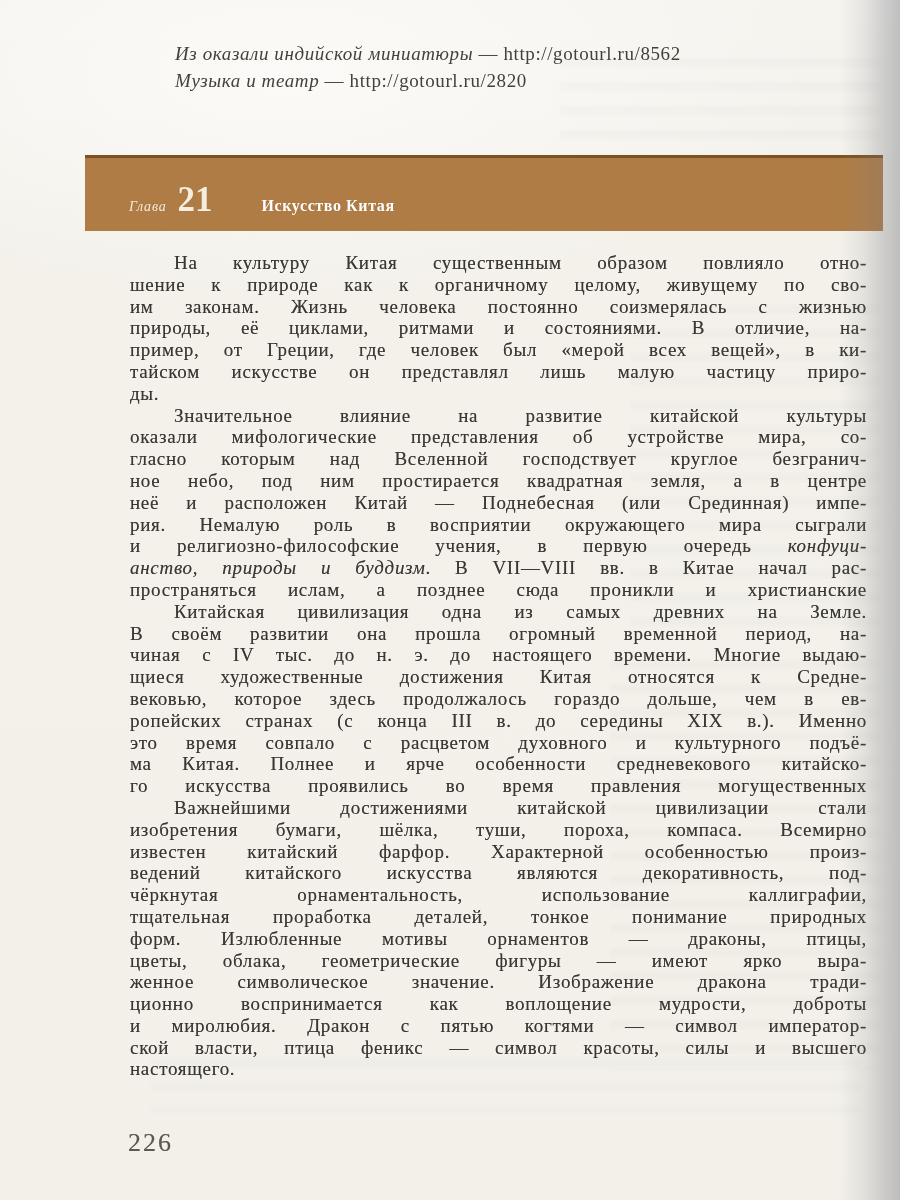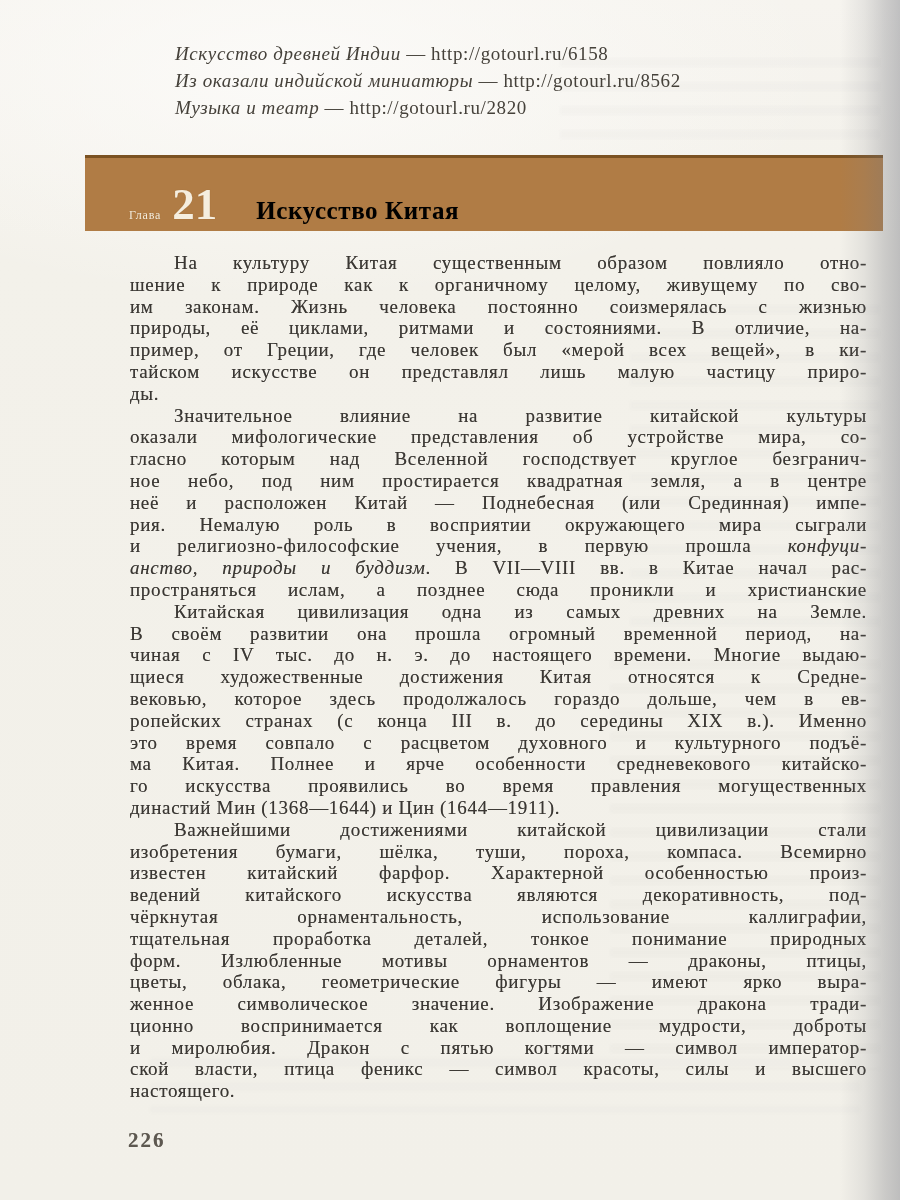--- a/index.html
+++ b/index.html
@@ -45,53 +45,52 @@
   .band {
     position:absolute; left:85px; top:155px; width:798px; height:76px; z-index:2;
     box-sizing:border-box;
     background:#b07c45;
     border-top:3px solid #7b5222;
     display:flex; align-items:baseline;
     padding-left:44px; padding-top:24px;
     color:#f5eedf;
     text-shadow:0 0 1px rgba(123,82,34,.35);
   }
-  .ch-label  { font-size:12px; letter-spacing:.8px; }
-  .ch-number { font-size:45px; font-weight:bold; margin-left:11px; line-height:1; }
-  .ch-title  { font-size:25px; font-weight:bold; margin-left:39px; letter-spacing:.6px; color:#000000; }
+  .ch-label  { font-size:14px; letter-spacing:.8px;font-style:italic; }
+  .ch-number { font-size:35px; font-weight:bold; margin-left:11px; line-height:1; }
+  .ch-title  { font-size:16px; font-weight:bold; margin-left:49px; letter-spacing:.6px; color:#ffffff; }
 
   .bodytext {
     position:absolute; left:130px; top:252px; width:737px; z-index:3;
     font-size:19px; line-height:21.8px; letter-spacing:.7px;
     color:#3a3733;
     text-shadow:0 0 .5px rgba(58,55,51,.55);
   }
   .para { margin:0; }
   .line { text-align:justify; text-align-last:justify; white-space:normal; }
   .line.first { padding-left:44px; }
   .line.last  { text-align-last:left; }
   .line em { font-style:italic; }
 
   .pagenum {
     position:absolute; left:128px; top:1128px; z-index:3;
-    font-size:21px; font-weight:bold; letter-spacing:2px; color:#5d5850;
+    font-size:26px; font-weight:normal; letter-spacing:2px; color:#5d5850;
     text-shadow:0 0 .6px rgba(93,88,80,.5);
   }
 </style>
 </head>
 <body>
 
 <div class="page">
   <div class="ghost g1"></div>
   <div class="ghost g2"></div>
   <div class="ghost g3"></div>
   <div class="ghost g4"></div>
 
   <div class="links">
-      <div class="link-line"><em>Искусство древней Индии</em><span> — http://gotourl.ru/6158</span></div>
       <div class="link-line"><em>Из оказали индийской миниатюры</em><span> — http://gotourl.ru/8562</span></div>
       <div class="link-line"><em>Музыка и театр</em><span> — http://gotourl.ru/2820</span></div>
     </div>
 
   <div class="band">
     <span class="ch-label">Глава</span>
     <span class="ch-number">21</span>
     <span class="ch-title">Искусство Китая</span>
   </div>
 
@@ -105,35 +104,34 @@
         <div class="line">тайском искусстве он представлял лишь малую частицу приро-</div>
         <div class="line last">ды.</div>
       </div>
       <div class="para">
         <div class="line first">Значительное влияние на развитие китайской культуры</div>
         <div class="line">оказали мифологические представления об устройстве мира, со-</div>
         <div class="line">гласно которым над Вселенной господствует круглое безгранич-</div>
         <div class="line">ное небо, под ним простирается квадратная земля, а в центре</div>
         <div class="line">неё и расположен Китай — Поднебесная (или Срединная) импе-</div>
         <div class="line">рия. Немалую роль в восприятии окружающего мира сыграли</div>
-        <div class="line"><span>и религиозно-философские учения, в первую прошла </span><em>конфуци-</em></div>
+        <div class="line"><span>и религиозно-философские учения, в первую очередь </span><em>конфуци-</em></div>
         <div class="line"><em>анство, природы и буддизм</em><span>. В VII—VIII вв. в Китае начал рас-</span></div>
         <div class="line">пространяться ислам, а позднее сюда проникли и христианские</div>
       </div>
       <div class="para">
         <div class="line first">Китайская цивилизация одна из самых древних на Земле.</div>
         <div class="line">В своём развитии она прошла огромный временной период, на-</div>
         <div class="line">чиная с IV тыс. до н. э. до настоящего времени. Многие выдаю-</div>
         <div class="line">щиеся художественные достижения Китая относятся к Средне-</div>
         <div class="line">вековью, которое здесь продолжалось гораздо дольше, чем в ев-</div>
         <div class="line">ропейских странах (с конца III в. до середины XIX в.). Именно</div>
         <div class="line">это время совпало с расцветом духовного и культурного подъё-</div>
         <div class="line">ма Китая. Полнее и ярче особенности средневекового китайско-</div>
         <div class="line">го искусства проявились во время правления могущественных</div>
-        <div class="line last">династий Мин (1368—1644) и Цин (1644—1911).</div>
       </div>
       <div class="para">
         <div class="line first">Важнейшими достижениями китайской цивилизации стали</div>
         <div class="line">изобретения бумаги, шёлка, туши, пороха, компаса. Всемирно</div>
         <div class="line">известен китайский фарфор. Характерной особенностью произ-</div>
         <div class="line">ведений китайского искусства являются декоративность, под-</div>
         <div class="line">чёркнутая орнаментальность, использование каллиграфии,</div>
         <div class="line">тщательная проработка деталей, тонкое понимание природных</div>
         <div class="line">форм. Излюбленные мотивы орнаментов — драконы, птицы,</div>
         <div class="line">цветы, облака, геометрические фигуры — имеют ярко выра-</div>

